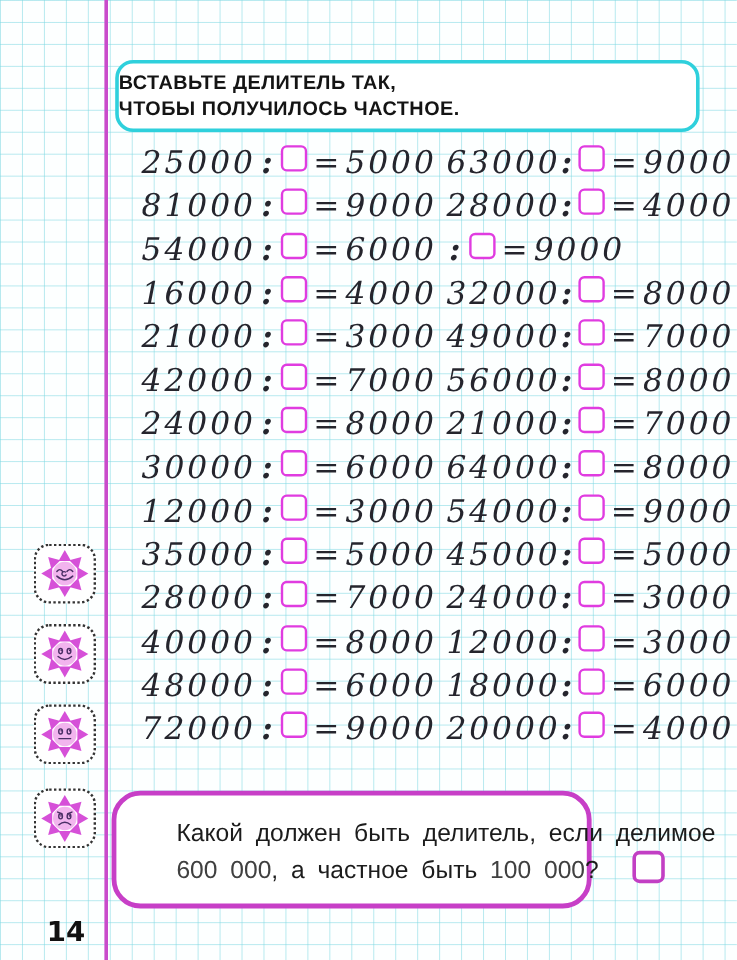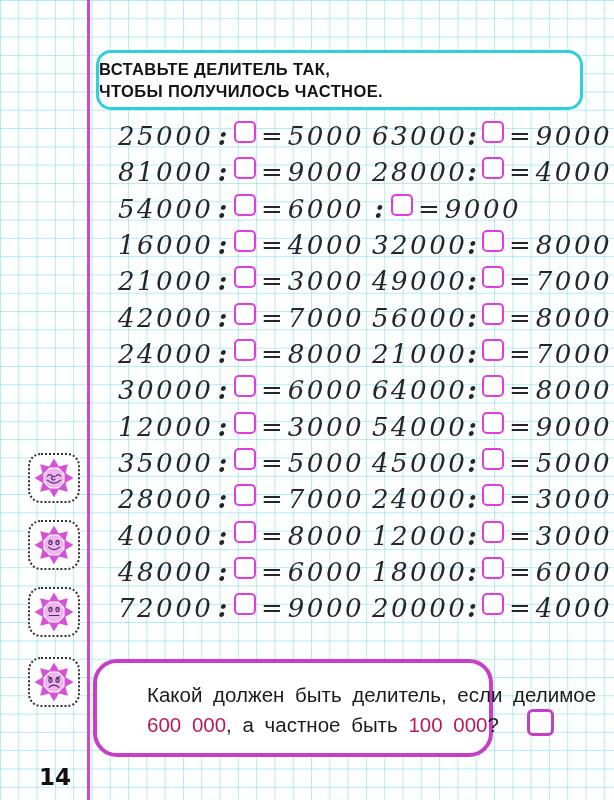--- a/index.html
+++ b/index.html
@@ -48,21 +48,21 @@
   }
   .equals { margin:0 5px 0 1px; letter-spacing:0; }
   .question-box {
     position:absolute; left:93px; top:659px; width:400px; height:98px;
     box-sizing:border-box; background:#ffffff;
     border:4px solid #c73fc7; border-radius:24px;
     padding:17px 0 0 50px; z-index:2;
     font-family:"Liberation Sans", sans-serif; font-size:20.5px;
     line-height:29px; color:#1c1c1c; word-spacing:5px; white-space:nowrap;
   }
-  .q-num { color:#be185d; }
+  .q-num { color:#404040; }
   .q-answer-box {
     display:inline-block; width:21px; height:21px; background:#fff;
     border:3px solid #c23fc4; border-radius:6px;
     margin-left:28px; vertical-align:-4px;
   }
   .icon-box {
     position:absolute; left:28px; width:52px; height:50px;
     box-sizing:border-box; background:#fff;
     border:2px dotted #333; border-radius:13px;
     display:flex; align-items:center; justify-content:center; z-index:2;

